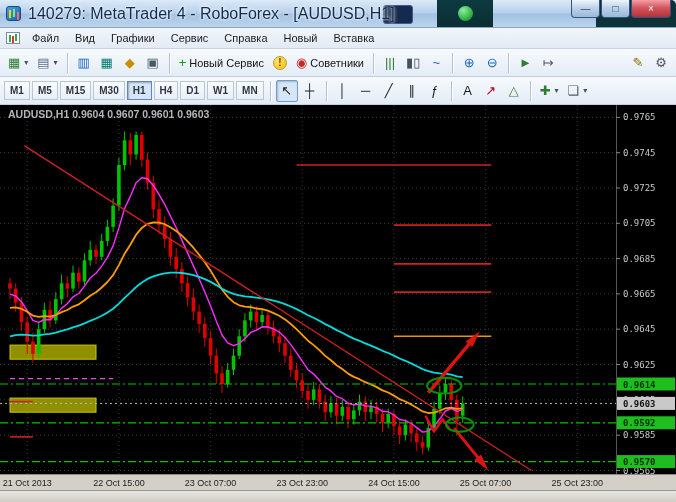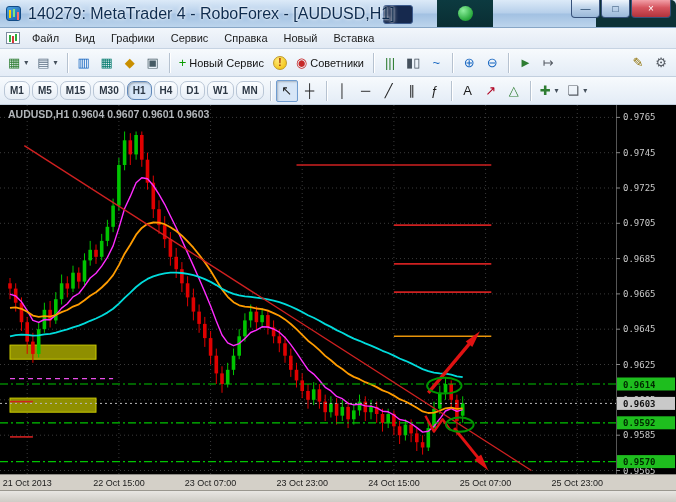--- a/index.html
+++ b/index.html
@@ -49,21 +49,21 @@
   .tbtn{height:22px;min-width:22px;display:flex;align-items:center;justify-content:center;gap:3px;
     padding:0 3px;border:1px solid transparent;border-radius:2px;}
   .tbtn.active{background:#d7e6f7;border-color:#6f9cd0;box-shadow:inset 1px 1px 2px rgba(0,0,0,.22);}
   .tbtn .glyph{font-size:13px;line-height:1;}
   .tbtn .lbl{font-size:11px;color:#141414;white-space:nowrap;}
   .caret{font-size:8px;color:#44505c;margin-left:1px;}
   .circle-icon{width:14px;height:14px;border-radius:50%;display:flex;align-items:center;justify-content:center;
     background:radial-gradient(circle at 35% 30%,#ffe878,#f0bd00);border:1px solid #c09a2a;
     color:#a33000;font-weight:bold;font-size:10px;line-height:1;}
   .tfbtn{font-size:10px;font-weight:bold;color:#2c3744;padding:3px 5px;margin-right:1px;
-    border:1px solid #b9c6d6;border-radius:7px;background:linear-gradient(#fbfdff,#e7eef6);}
+    border:1px solid #b9c6d6;border-radius:0;background:linear-gradient(#fbfdff,#e7eef6);}
   .tfbtn.active{background:#d7e6f7;border-color:#5f87b8;box-shadow:inset 1px 1px 2px rgba(0,0,0,.28);}
   .rgroup{margin-left:auto;display:flex;align-items:center;gap:1px;}
 
   
   .chart-wrap{height:385px;flex:0 0 385px;background:#000;position:relative;}
   .bottom-frame{height:12px;flex:0 0 12px;background:linear-gradient(#e8e6e2,#cfccc6);
     border-top:1px solid #9a978f;}
 </style>
 </head>
 <body>

